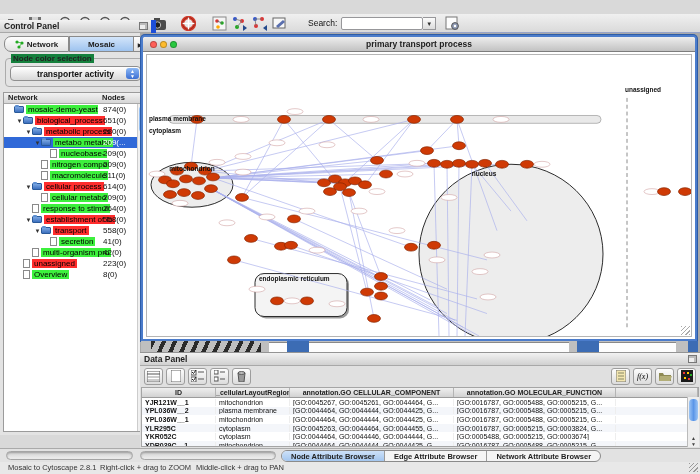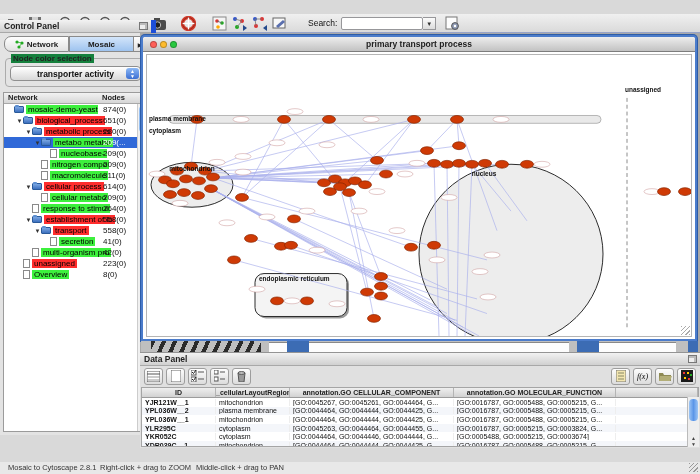--- a/index.html
+++ b/index.html
@@ -669,20 +669,29 @@
             <div class="c-fill"></div>
           </div>
         </div>
     </div>
     <div class="dp-scroll">
       <div class="aqua-thumb"></div>
       <div class="scroll-arrows">▲<br>▼</div>
     </div>
   </div>
 
+  <div class="bottom-strip">
+    <div class="pbar" style="left:6px;width:127px"></div>
+    <div class="pbar" style="left:140px;width:136px"></div>
+    <div class="seg" id="dp-tabs">
+        <div class="seg-item active">Node Attribute Browser</div>
+        <div class="seg-item">Edge Attribute Browser</div>
+        <div class="seg-item">Network Attribute Browser</div>
+      </div>
+  </div>
 
   <div class="statusbar">
     <span class="st1">Mosaic to Cytoscape 2.8.1</span>
     <span class="st2">Right-click + drag to ZOOM</span>
     <span class="st3">Middle-click + drag to PAN</span>
     <span class="corner-grip"></span>
   </div>
 
 </div>
 

